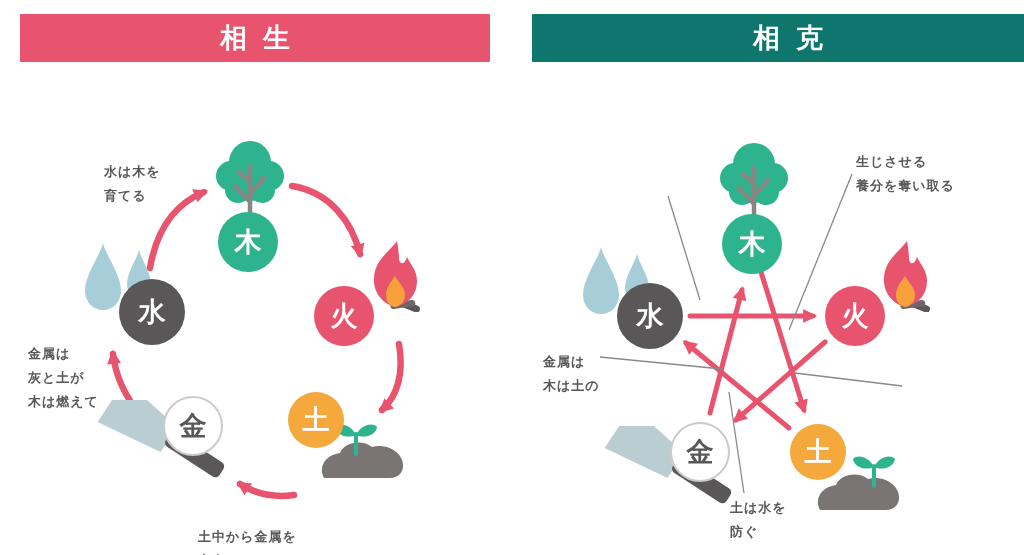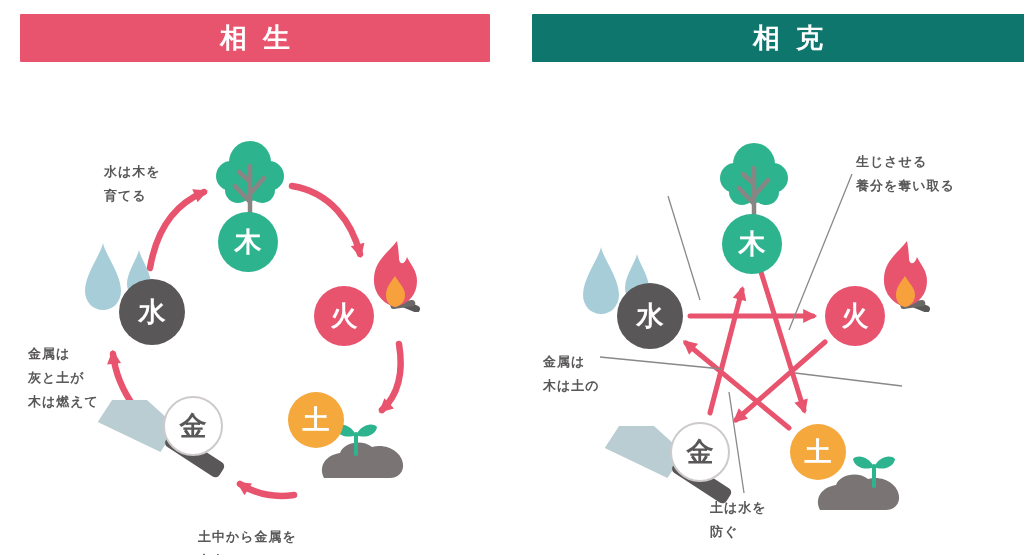--- a/index.html
+++ b/index.html
@@ -184,18 +184,18 @@
   </div>
 
   <div class="label" style="left:856px;top:150px">
     <span>生じさせる</span>
     <span>養分を奪い取る</span>
   </div>
   <div class="label" style="left:543px;top:350px">
     <span>金属は</span>
     <span>木は土の</span>
   </div>
-  <div class="label" style="left:710px;top:496px">
+  <div class="label" style="left:730px;top:496px">
     <span>土は水を</span>
     <span>防ぐ</span>
   </div>
 
 </div>
 
 </body></html>

